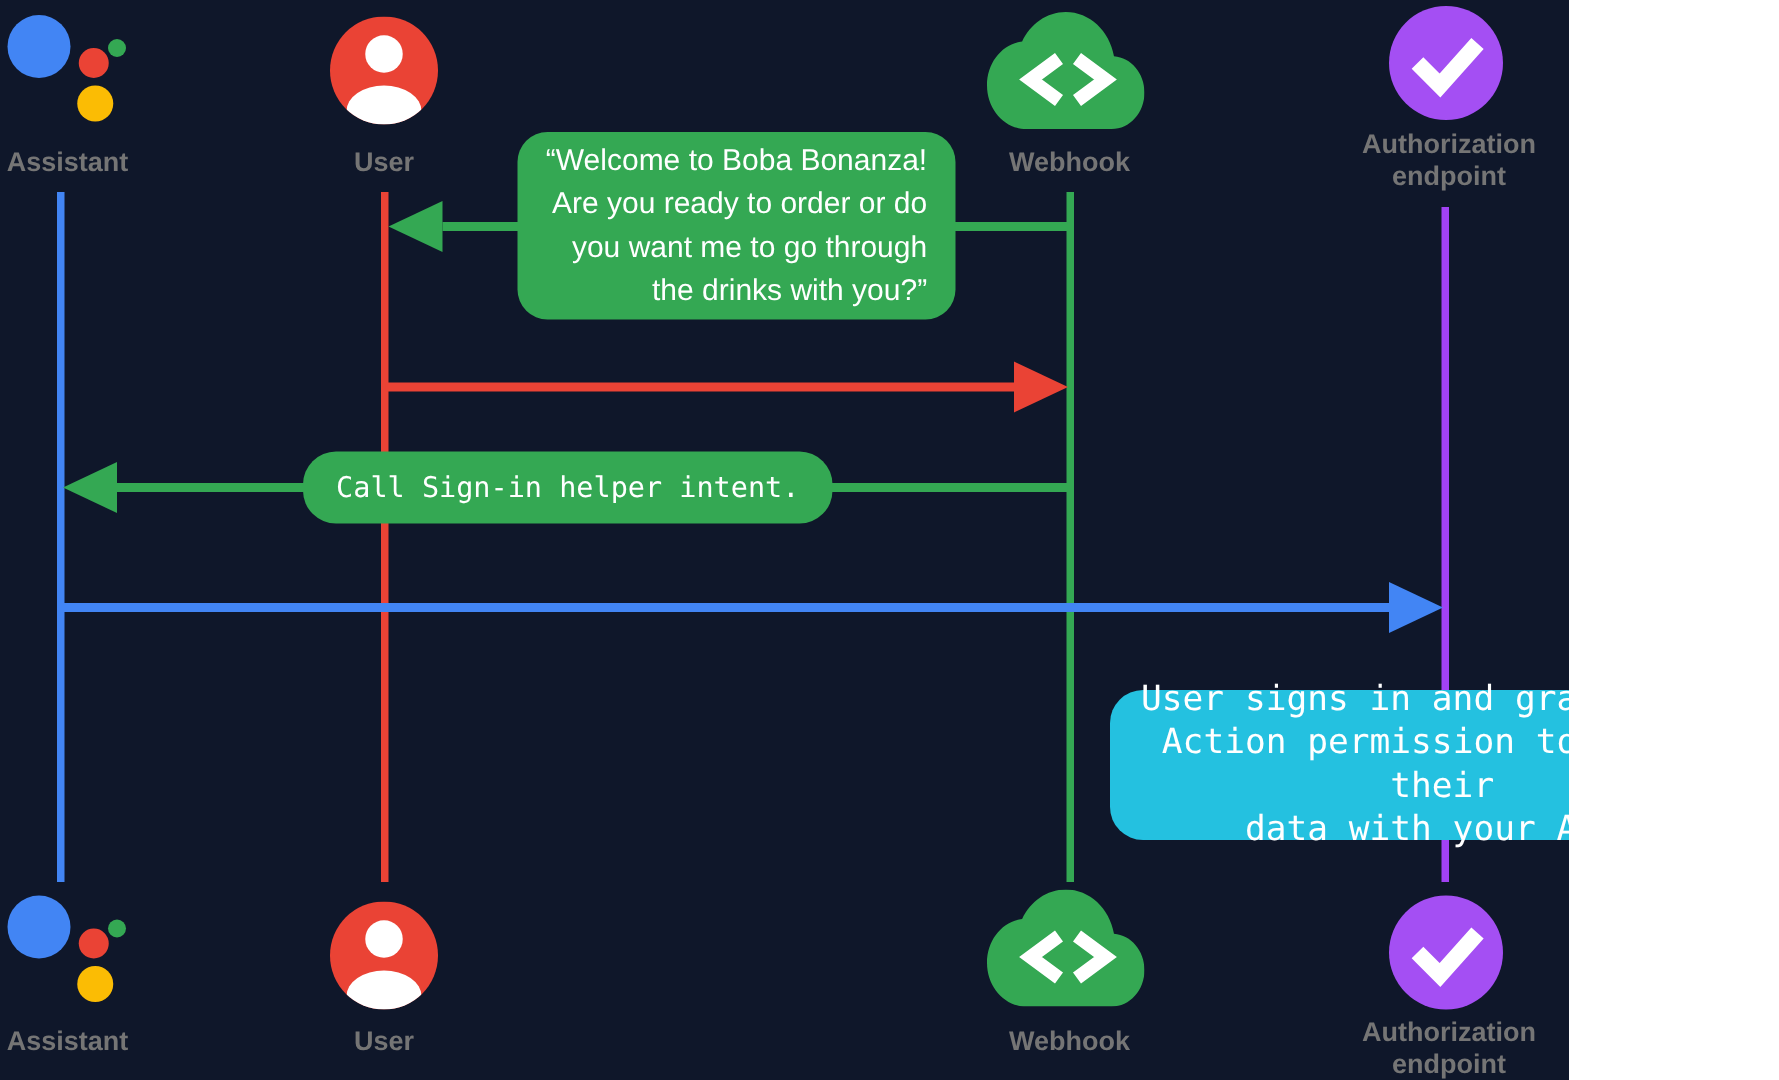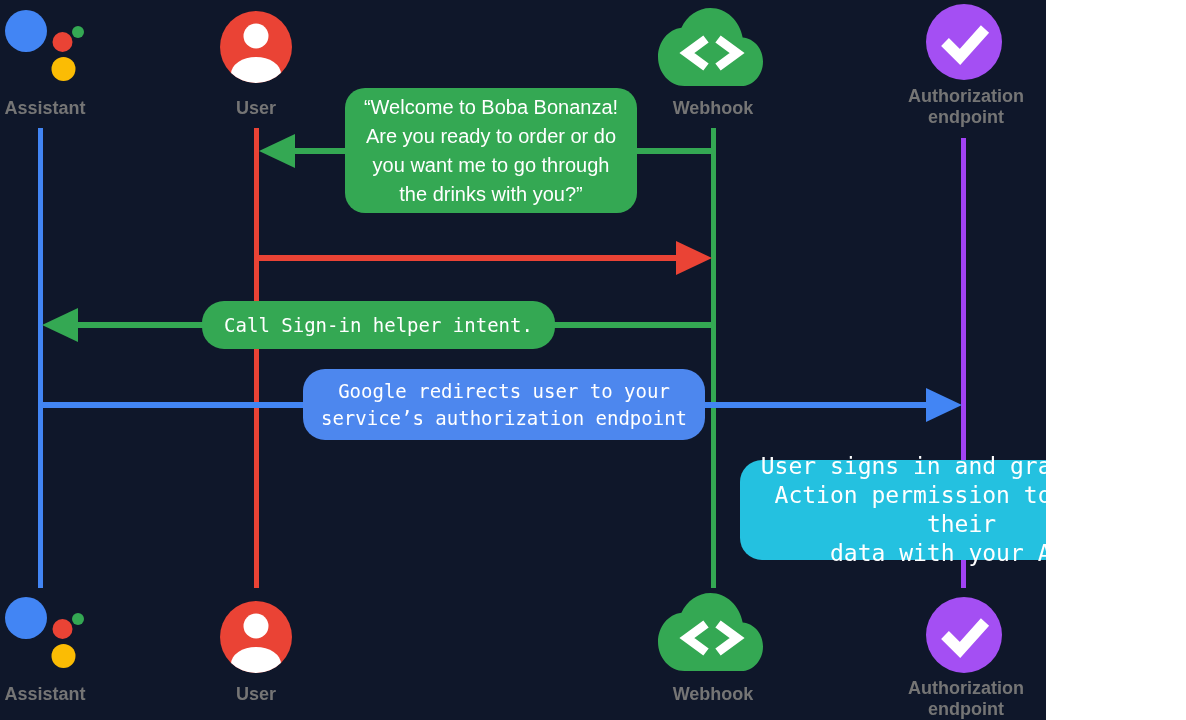--- a/index.html
+++ b/index.html
@@ -8,21 +8,21 @@
   .lines-layer{position:absolute;left:0;top:0;z-index:1;}
   .icon{position:absolute;z-index:3;}
   .actor-label{position:absolute;z-index:3;width:200px;text-align:center;
                font-family:"Liberation Sans",sans-serif;font-weight:bold;font-size:18px;
                line-height:21px;color:#757575;white-space:pre-line;}
   .bubble{position:absolute;z-index:2;display:flex;align-items:center;justify-content:center;
           text-align:center;color:#ffffff;white-space:pre-line;}
   .bubble.sans{font-family:"Liberation Sans",sans-serif;}
   .bubble.mono{font-family:"DejaVu Sans Mono",monospace;}
   #bubble-welcome{left:345px;top:88px;width:292px;height:125px;background:#34A853;
-                  border-radius:20px;font-size:20px;line-height:29px;}
+                  border-radius:20px;font-size:20px;line-height:29px;text-align:right;}
   #bubble-order{left:388px;top:233px;width:195px;height:50px;background:#EA4335;
                 border-radius:24px;font-size:20px;}
   #bubble-signin{left:202px;top:301px;width:353px;height:48px;background:#34A853;
                  border-radius:22px;font-size:19px;}
   #bubble-redirect{left:303px;top:369px;width:402px;height:71px;background:#4D87EE;
                    border-radius:22px;font-size:19px;line-height:27px;}
   #bubble-note{left:740px;top:460px;width:443px;height:100px;background:#24C1E0;
                border-radius:22px;font-size:23px;line-height:29px;}
   #label-assistant-top{left:-55px;top:98px;}
   #label-user-top{left:156px;top:98px;}
@@ -93,22 +93,20 @@
   <div class="actor-label" id="label-user-top">User</div>
   <div class="actor-label" id="label-webhook-top">Webhook</div>
   <div class="actor-label" id="label-auth-top">Authorization
 endpoint</div>
 
   <div class="bubble sans" id="bubble-welcome">“Welcome to Boba Bonanza!
 Are you ready to order or do
 you want me to go through
 the drinks with you?”</div>
   <div class="bubble mono" id="bubble-signin">Call Sign-in helper intent.</div>
-  <div class="bubble mono" id="bubble-redirect">Google redirects user to your
-service’s authorization endpoint</div>
   <div class="bubble mono" id="bubble-note">User signs in and grants your
 Action permission to access their
 data with your API.</div>
 
   <svg class="icon" style="left:3px;top:595px;" width="86" height="80" viewBox="0 0 86 80">
     <circle cx="23" cy="23" r="21" fill="#4285F4"></circle>
     <circle cx="75" cy="24" r="6" fill="#34A853"></circle>
     <circle cx="59.5" cy="34" r="10" fill="#EA4335"></circle>
     <circle cx="60.5" cy="61" r="12" fill="#FBBC04"></circle>
   </svg>

